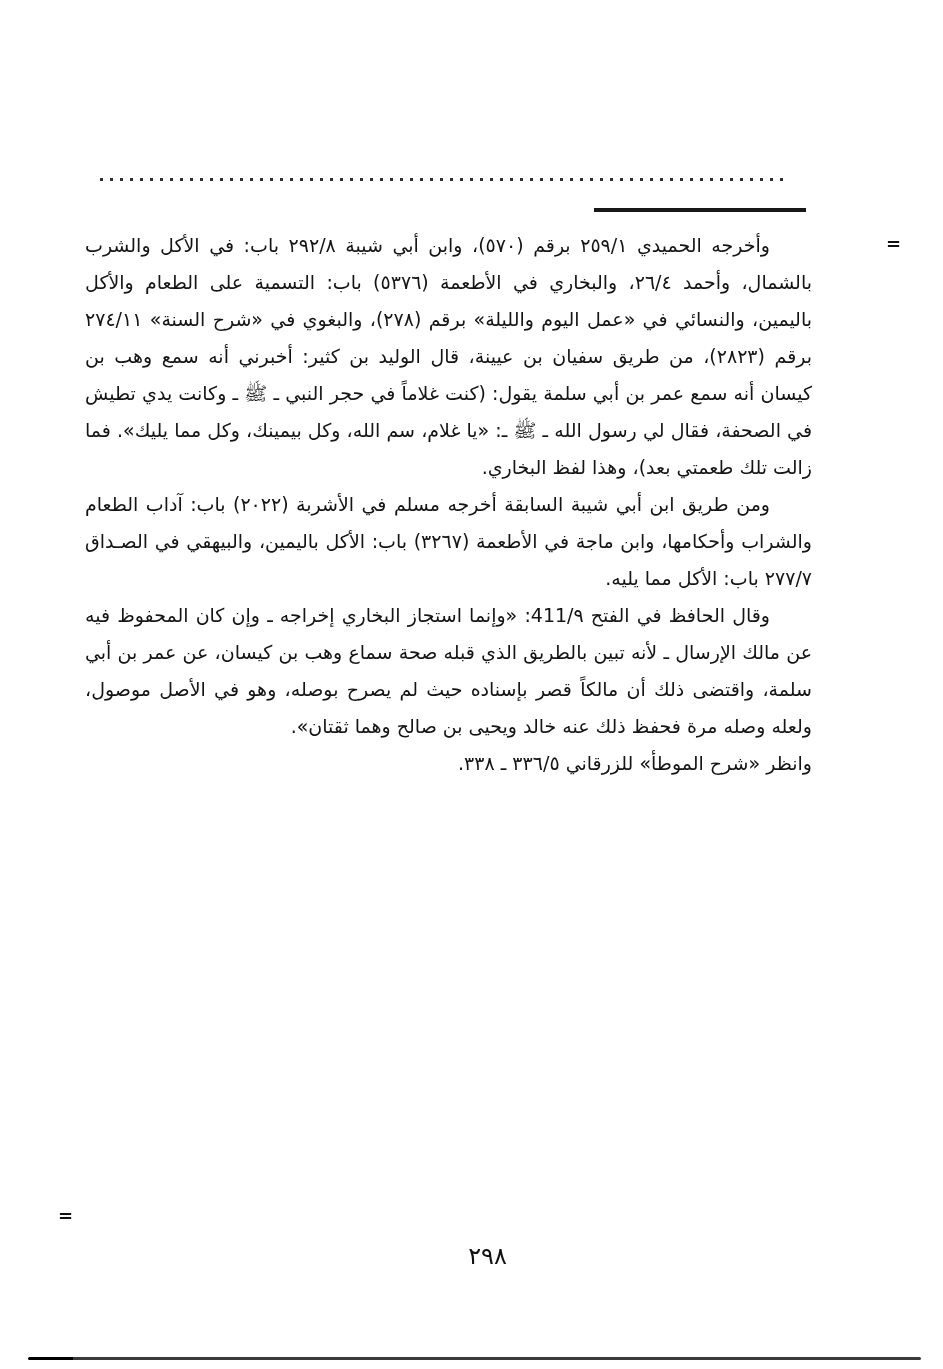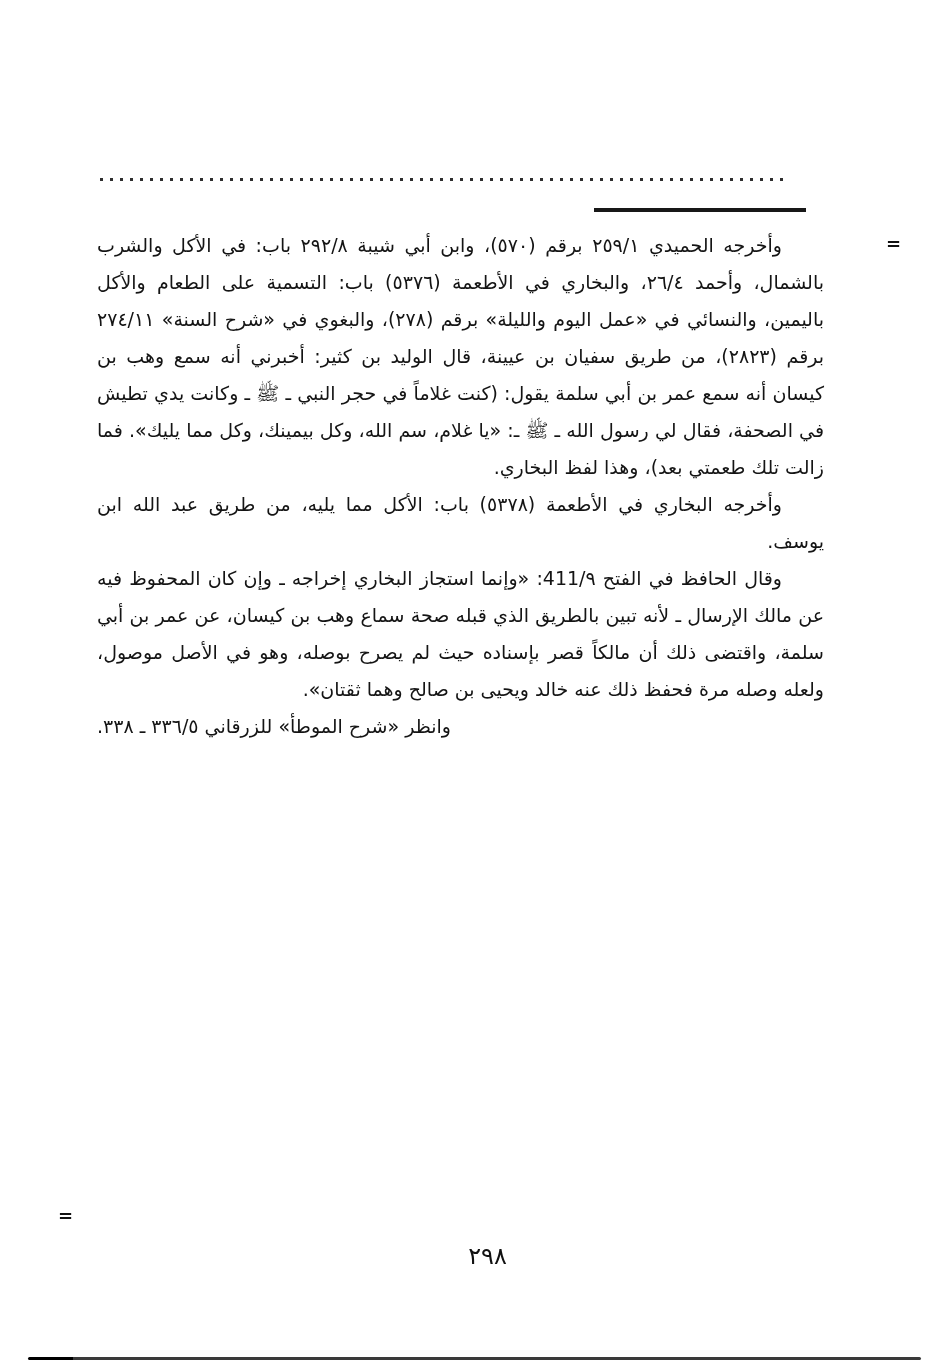--- a/index.html
+++ b/index.html
@@ -33,28 +33,27 @@
   .margin-mark.top { top: 233px; left: 886px; }
   .margin-mark.bottom { top: 1205px; left: 58px; }
   .text-block {
     position: absolute; top: 227px; left: 85px; width: 727px;
     direction: rtl;
     text-align: justify;
     font-size: 19px;
     line-height: 37px;
     color: #141414;
     letter-spacing: 0;
-    margin-left: 12px;
   }
   .text-block p {
     margin: 0;
     text-indent: 42px;
   }
   .text-block p.centered {
-    text-align: left;
+    text-align: right;
     text-indent: 0;
   }
   .page-number {
     position: absolute; top: 1242px; left: 16px; width: 943px;
     text-align: center;
     direction: rtl;
     font-size: 24px;
     color: #111;
   }
   .scan-line {
@@ -70,21 +69,21 @@
 <div class="page">
 
   <div class="dotted-line"></div>
 
   <div class="footnote-rule"></div>
 
   <div class="margin-mark top">=</div>
 
   <div class="text-block">
     <p>وأخرجه الحميدي ٢٥٩/١ برقم (٥٧٠)، وابن أبي شيبة ٢٩٢/٨ باب: في الأكل والشرب بالشمال، وأحمد ٢٦/٤، والبخاري في الأطعمة (٥٣٧٦) باب: التسمية على الطعام والأكل باليمين، والنسائي في «عمل اليوم والليلة» برقم (٢٧٨)، والبغوي في «شرح السنة» ٢٧٤/١١ برقم (٢٨٢٣)، من طريق سفيان بن عيينة، قال الوليد بن كثير: أخبرني أنه سمع وهب بن كيسان أنه سمع عمر بن أبي سلمة يقول: (كنت غلاماً في حجر النبي ـ ﷺ ـ وكانت يدي تطيش في الصحفة، فقال لي رسول الله ـ ﷺ ـ: «يا غلام، سم الله، وكل بيمينك، وكل مما يليك». فما زالت تلك طعمتي بعد)، وهذا لفظ البخاري.</p>
-    <p>وأخرجه البخاري في الأطعمة (٥٣٧٨) باب: الأكل مما يليه، من طريق عبد الله ابن يوسف.</p>
+    <p>ومن طريق ابن أبي شيبة السابقة أخرجه مسلم في الأشربة (٢٠٢٢) باب: آداب الطعام والشراب وأحكامها، وابن ماجة في الأطعمة (٣٢٦٧) باب: الأكل باليمين، والبيهقي في الصـداق ٢٧٧/٧ باب: الأكل مما يليه.</p>
     <p>وقال الحافظ في الفتح 411/٩: «وإنما استجاز البخاري إخراجه ـ وإن كان المحفوظ فيه عن مالك الإرسال ـ لأنه تبين بالطريق الذي قبله صحة سماع وهب بن كيسان، عن عمر بن أبي سلمة، واقتضى ذلك أن مالكاً قصر بإسناده حيث لم يصرح بوصله، وهو في الأصل موصول، ولعله وصله مرة فحفظ ذلك عنه خالد ويحيى بن صالح وهما ثقتان».</p>
     <p class="centered">وانظر «شرح الموطأ» للزرقاني ٣٣٦/٥ ـ ٣٣٨.</p>
   </div>
 
   <div class="margin-mark bottom">=</div>
 
   <div class="page-number">٢٩٨</div>
 
   <div class="scan-line"></div>
 

